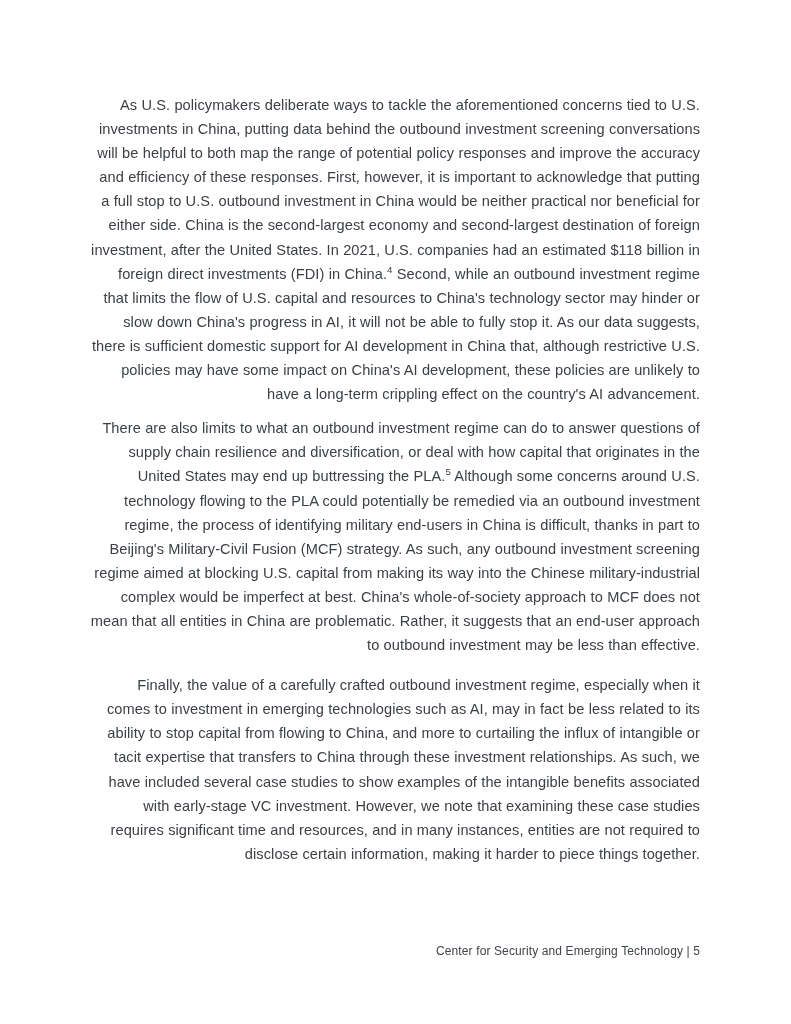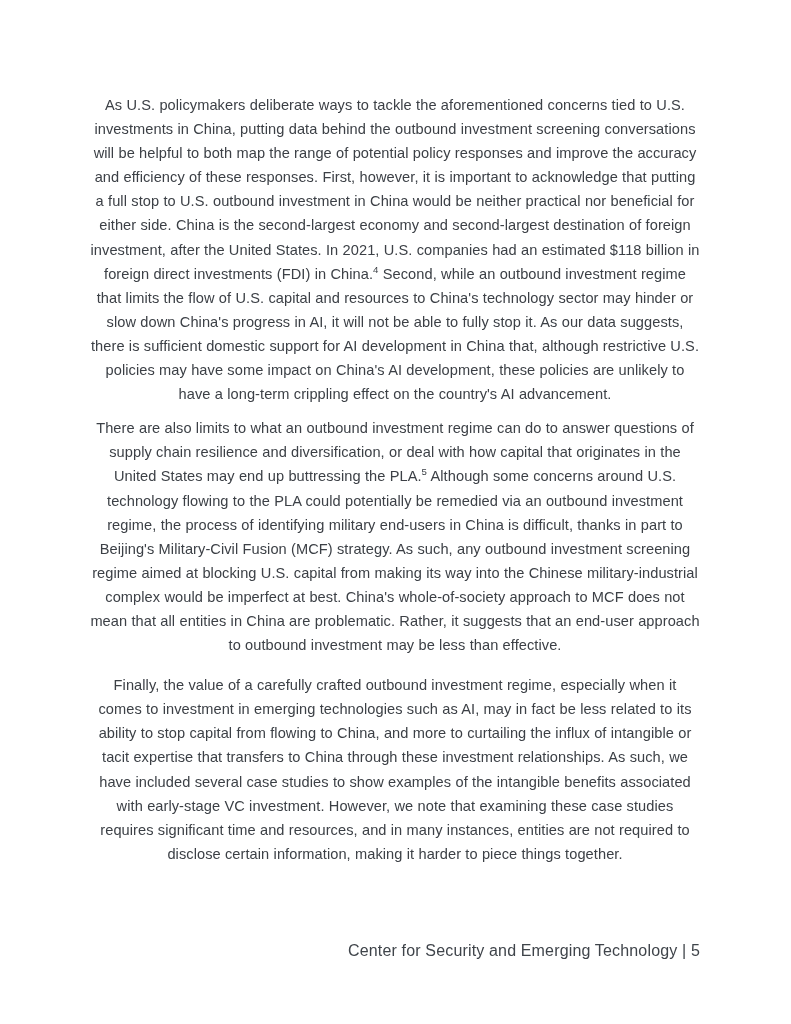--- a/index.html
+++ b/index.html
@@ -24,21 +24,21 @@
     left: 90px;
     top: 93px;
     width: 610px;
   }
 
   .para {
     margin: 0 0 10px 0;
     font-size: 14.6px;
     line-height: 24.1px;
     color: #3c4046;
-    text-align: center;
+    text-align: right;
     letter-spacing: 0.005em;
     word-spacing: 0.01em;
     -webkit-font-smoothing: antialiased;
   }
 
   .para:last-child {
     margin-bottom: 0;
     margin-top: 16px;
   }
 
@@ -48,21 +48,21 @@
     line-height: 0;
     color: #3c4046;
   }
 
   .footer {
     position: absolute;
     left: 90px;
     top: 941px;
     width: 610px;
     text-align: right;
-    font-size: 16px;
+    font-size: 12px;
     line-height: 20px;
     color: #3f444a;
     letter-spacing: 0.01em;
   }
 </style>
 </head>
 <body>
 
 <div class="page">
 

